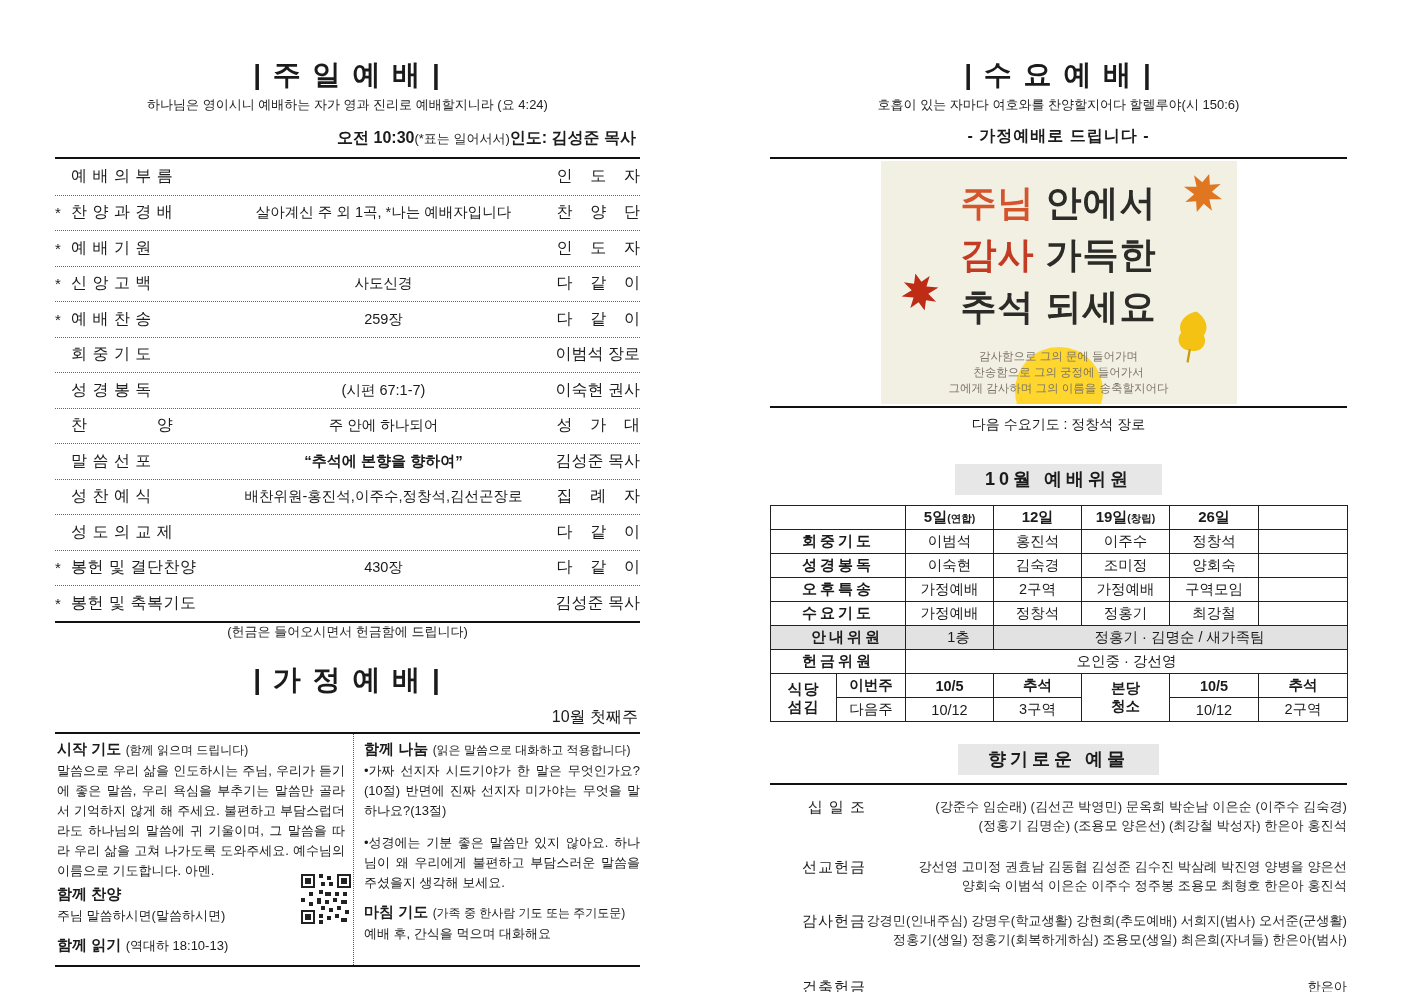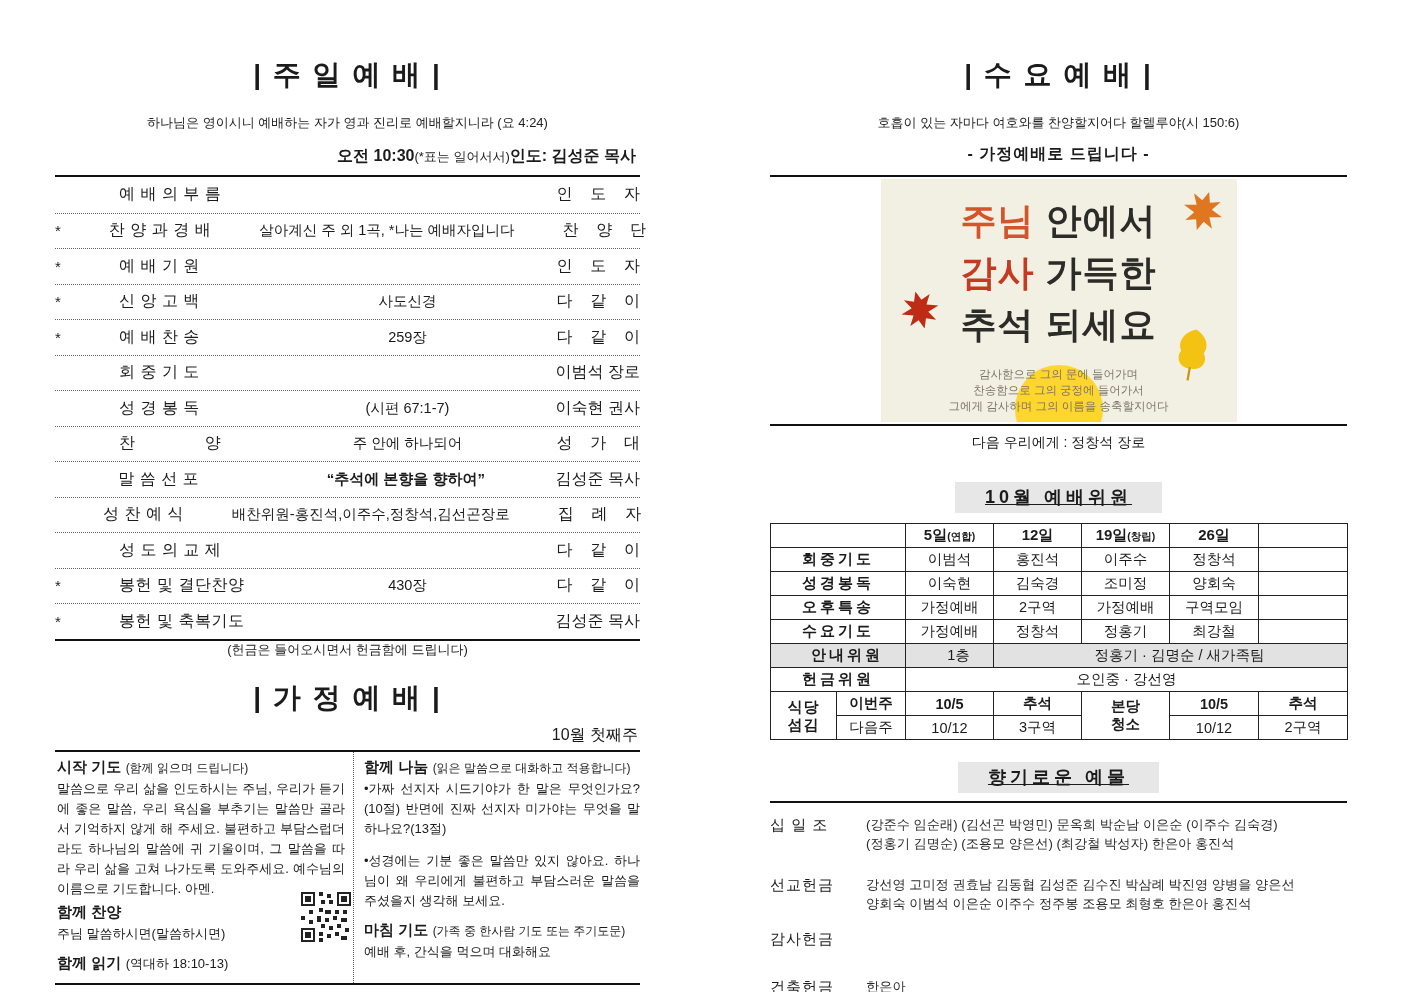--- a/index.html
+++ b/index.html
@@ -4,29 +4,29 @@
 <style>
   * { margin:0; padding:0; box-sizing:border-box; }
   html,body { width:1403px; height:992px; background:#fff; }
   body { font-family:"Liberation Sans","DejaVu Sans",sans-serif; color:#1b1b1b; position:relative; overflow:hidden; }
 
   .page { position:absolute; top:56px; }
   #page-left  { left:55px;  width:585px; }
   #page-right { left:770px; width:577px; }
 
   .big-title { text-align:center; font-size:28px; font-weight:bold; letter-spacing:2px; }
-  .verse-line { text-align:center; font-size:13px; margin-top:20px; color:#222; }
+  .verse-line { text-align:center; font-size:13px; margin-top:2px; color:#222; }
 
   
   .info-row { display:flex; justify-content:flex-end; align-items:baseline; margin-top:14px; padding:0 4px; }
   .info-time, .info-leader { font-size:16px; font-weight:bold; }
   .info-note { font-size:13px; }
 
   .order-table { margin-top:8px; border-top:2px solid #111; border-bottom:2px solid #111; }
-  .o-row { display:flex; align-items:center; height:35.5px;gap:48px; }
+  .o-row { display:flex; align-items:center; height:35.5px; }
   .o-row + .o-row { border-top:1px dotted #666; }
   .o-star { width:16px; font-size:15px; text-align:left; }
   .o-label { width:168px; font-size:16px; white-space:pre; letter-spacing:0.5px; }
   .o-detail { flex:1; text-align:center; font-size:14.5px; white-space:pre; }
   .o-detail.bold { font-weight:bold; font-size:15px; }
   .o-role { width:112px; text-align:right; font-size:16px; white-space:pre; }
 
   .offering-note { text-align:center; font-size:13px; }
 
   .family-title { margin-top:20px; }
@@ -51,33 +51,33 @@
   .card-ref { margin-top:8px; font-size:9.5px; color:#9a9384; }
   .sun { position:absolute; left:134px; top:186px; width:88px; height:88px; border-radius:50%; background:#ffd62e; z-index:1; }
   .leaf { position:absolute; z-index:1; }
   .leaf-tr { right:14px; top:12px; transform:rotate(18deg); }
   .leaf-l { left:20px; top:112px; transform:rotate(-14deg); }
   .leaf-br { right:28px; top:150px; transform:rotate(10deg); }
 
   .next-prayer { text-align:center; font-size:14px; margin-top:8px; }
 
   .sec-heading-wrap { text-align:center; margin-top:30px; }
-  .sec-heading { display:inline-block; background:#e7e7e7; padding:3px 30px 4px; font-size:18px; font-weight:bold; letter-spacing:4px;text-decoration:underline; }
+  .sec-heading { display:inline-block; background:#e7e7e7; padding:3px 30px 4px; font-size:18px; font-weight:bold; letter-spacing:4px; }
 
   table.committee { width:100%; border-collapse:collapse; margin-top:10px; table-layout:fixed; }
   table.committee td { border:1.4px solid #222; text-align:center; font-size:14.5px; height:24px; padding:0 2px; overflow:hidden; }
   table.committee td.lbl { font-weight:bold; font-size:15px; letter-spacing:3px; }
   table.committee .hdr-day { font-weight:bold; font-size:15px; }
   table.committee .hdr-tag { font-size:10.5px; font-weight:bold; }
   table.committee tr.gray td { background:#e2e2e2;padding-left:20px; }
   table.committee td.b { font-weight:bold; }
   table.committee .two-line span { display:block; line-height:1.2; }
 
   .offerings { margin-top:10px; }
-  .off-item { display:flex; margin-top:14px; }
+  .off-item { display:flex; margin-top:14px;text-align:right; }
   .off-item:first-child { margin-top:12px; }
   .off-label { width:96px; font-size:15px; letter-spacing:1px; white-space:pre; flex-shrink:0; padding-top:1px; }
   .off-text { flex:1; font-size:13.2px; line-height:19px; color:#2a2a2a; }
 </style>
 </head>
 <body>
 
 <div class="page" id="page-left">
   <div class="big-title">| 주 일 예 배 |</div>
   <div class="verse-line">하나님은 영이시니 예배하는 자가 영과 진리로 예배할지니라 (요 4:24)</div>
@@ -259,21 +259,21 @@
         <div>감사함으로 그의 문에 들어가며</div>
         <div>찬송함으로 그의 궁정에 들어가서</div>
         <div>그에게 감사하며 그의 이름을 송축할지어다</div>
       </div>
       <div class="card-ref">시 100:4</div>
     </div>
   </div>
 
   <div class="rule" style="margin-top:2px;"></div>
 
-  <div class="next-prayer">다음 우리에게 : 정창석 장로</div>
+  <div class="next-prayer">다음 수요기도 : 정창석 장로</div>
 
   <div class="sec-heading-wrap"><span class="sec-heading">10월 예배위원</span></div>
 
   <table class="committee">
     <colgroup>
         <col style="width:66px">
         <col style="width:69px">
         <col style="width:88px">
         <col style="width:88px">
         <col style="width:88px">
@@ -369,20 +369,24 @@
     </div>
     <div class="off-item" style="margin-top:22px;">
       <div class="off-label">선교헌금</div>
       <div class="off-text">
         <div>강선영 고미정 권효남 김동협 김성준 김수진 박삼례 박진영 양병을 양은선</div>
         <div>양회숙 이범석 이은순 이주수 정주봉 조용모 최형호 한은아 홍진석</div>
       </div>
     </div>
     <div class="off-item" style="margin-top:16px;">
       <div class="off-label">감사헌금</div>
+      <div class="off-text">
+        <div>강경민(인내주심) 강명우(학교생활) 강현희(추도예배) 서희지(범사) 오서준(군생활)</div>
+        <div>정홍기(생일) 정홍기(회복하게하심) 조용모(생일) 최은희(자녀들) 한은아(범사)</div>
+      </div>
     </div>
     <div class="off-item" style="margin-top:28px;">
       <div class="off-label">건축헌금</div>
       <div class="off-text">
         <div>한은아</div>
         <div></div>
       </div>
     </div>
   </div>
 

